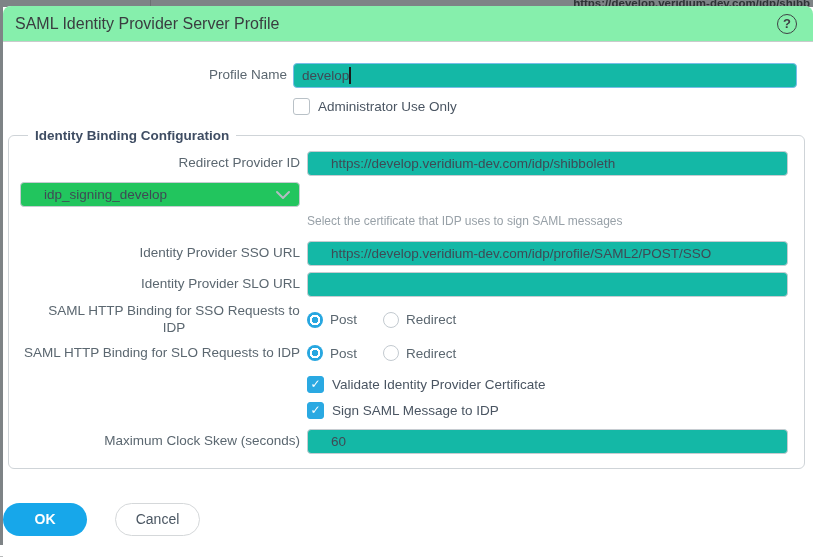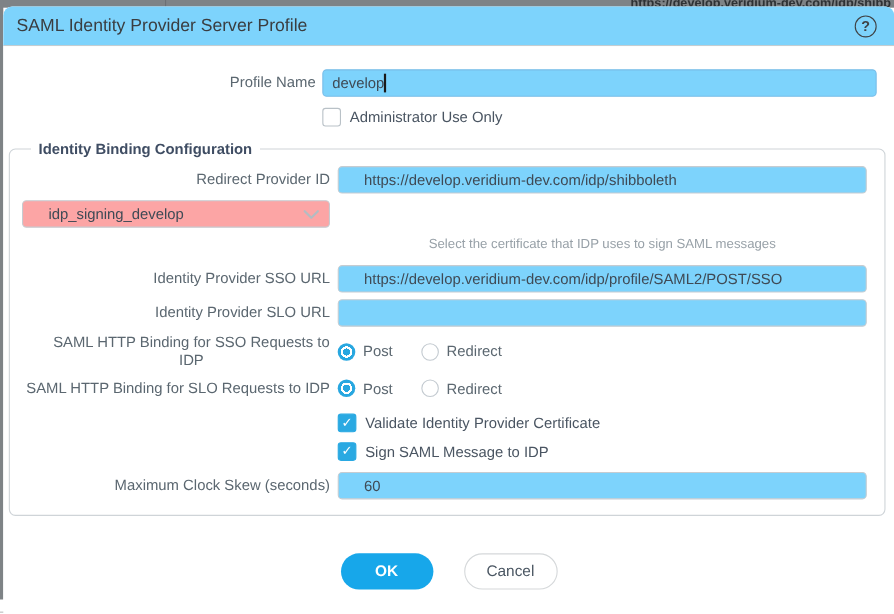--- a/index.html
+++ b/index.html
@@ -18,42 +18,42 @@
   .bg-left-strip { position:absolute; top:0; left:0; width:3px; height:545px; background:#7e8386; z-index:3; }
   .bg-bottom-line { position:absolute; top:556px; left:0; width:813px; height:1px; background:#b9bbbc; z-index:3; }
 
   
   .dialog {
     position:absolute; top:6px; left:3px; width:810px; height:552px;
     background:#ffffff; border-radius:8px 8px 0 0; z-index:4;
     display:flex; flex-direction:column;
   }
   .titlebar {
-    height:36px; background:#7dd3fc; border-bottom:1px solid #c9cbcc;
+    height:36px; background:#86efac; border-bottom:1px solid #c9cbcc;
     border-radius:8px 8px 0 0; display:flex; align-items:center;
     padding:0 16px 0 12px; flex:0 0 auto;
   }
   .titlebar h1 { font-size:16px; font-weight:500; color:#3a3d40; flex:1; }
   .help-icon {
     width:20px; height:20px; border:1.6px solid #3f4245; border-radius:50%;
     display:flex; align-items:center; justify-content:center;
     font-size:13px; font-weight:bold; color:#3f4245; cursor:pointer;
   }
 
   .body { padding-top:21px; flex:1; display:flex; flex-direction:column; }
 
   
   .row { display:grid; grid-template-columns:284px 1fr; column-gap:6px; align-items:center; }
   .row .label { text-align:right; font-size:13.5px; color:#5b6770; line-height:1.25; }
   .ctl { display:flex; align-items:center; }
 
   input.text {
     width:504px; height:25px; border:1px solid #c6ccd1; border-radius:4px;
     padding:0 8px; font-size:13.5px; color:#3f4a55; outline:none;
-    font-family:"Liberation Sans","DejaVu Sans",sans-serif; background:#7dd3fc;
+    font-family:"Liberation Sans","DejaVu Sans",sans-serif; background:#14b8a6;
   }
   .focus-wrap { position:relative; display:inline-block; }
   .focus-wrap input.text { border:1.5px solid #79bde8; }
   .caret { position:absolute; left:56px; top:4px; width:1.5px; height:17px; background:#1a1a1a; }
 
   .admin-row { margin-top:10px; }
 
   
   fieldset.idp {
     margin:13px 5px 0 5px; width:797px;
@@ -62,27 +62,27 @@
   }
   fieldset.idp legend {
     margin-left:8px; padding:0 7px; font-size:13.5px; font-weight:bold; color:#3f4d63;
   }
   .frow { display:grid; grid-template-columns:280px 1fr; column-gap:7px; align-items:center; margin-bottom:6px; }
   .frow .label { text-align:right; font-size:13.5px; color:#5b6770; line-height:1.25; }
   .frow input.text, .frow .dropdown { width:481px;padding-left:23px; }
   .label.center-wrap { text-align:center; padding-left:28px; }
 
   .dropdown {
-    height:25px; border:1px solid #c6ccd1; border-radius:4px; background:#fca5a5;
+    height:25px; border:1px solid #c6ccd1; border-radius:4px; background:#22c55e;
     display:flex; align-items:center; padding:0 8px; cursor:pointer;
   }
   .dropdown .dd-value { flex:1; font-size:13.5px; color:#3f4a55; }
   .dropdown svg { flex:0 0 auto; }
 
-  .help-text { font-size:12px; color:#98a1a8; padding-top:1px; margin-bottom:13px;text-align:center; }
+  .help-text { font-size:12px; color:#98a1a8; padding-top:1px; margin-bottom:13px; }
 
   
   .radio-group { display:flex; align-items:flex-start; gap:26px; }
   .radio-opt { display:flex; align-items:center; gap:7px; cursor:pointer; }
   .radio {
     width:16px; height:16px; border-radius:50%;
     border:1.5px solid #c3cad0; background:#fff; flex:0 0 auto;
   }
   .radio.checked {
     border:none;
@@ -100,21 +100,21 @@
   .checkbox.checked { background:#2aa9e2; border-color:#2aa9e2; color:#ffffff; font-weight:bold; }
   .check-row .opt-label { font-size:13.5px; color:#4a5562; }
 
   .row-sso-binding { margin-top:6px; margin-bottom:8px; }
   .row-slo-binding { margin-top:8px; margin-bottom:14px; }
   .frow-check { margin-bottom:9px; }
   .row-skew { margin-top:10px; margin-bottom:0; }
 
   
   .footer {
-    margin-top:34px; display:flex; justify-content:center; align-items:center;
+    margin-top:34px; display:flex; justify-content:flex-start; align-items:center;
     gap:28px; padding-right:0;
   }
   .btn {
     height:33px; border-radius:17px; font-size:14px;
     font-family:"Liberation Sans","DejaVu Sans",sans-serif;
     display:flex; align-items:center; justify-content:center; cursor:pointer;
   }
   .btn-ok { width:84px; background:#17a7ea; border:none; color:#ffffff; font-weight:bold; }
   .btn-cancel { width:85px; background:#ffffff; border:1px solid #d5d8da; color:#4a5662; }
 </style>

